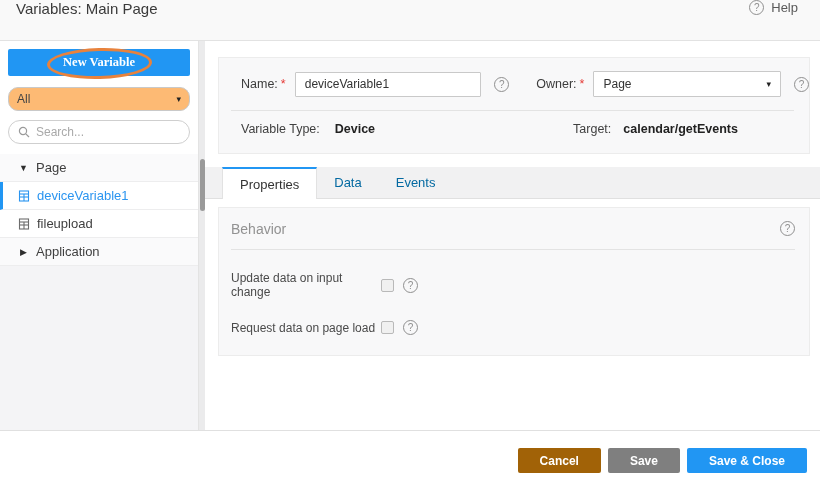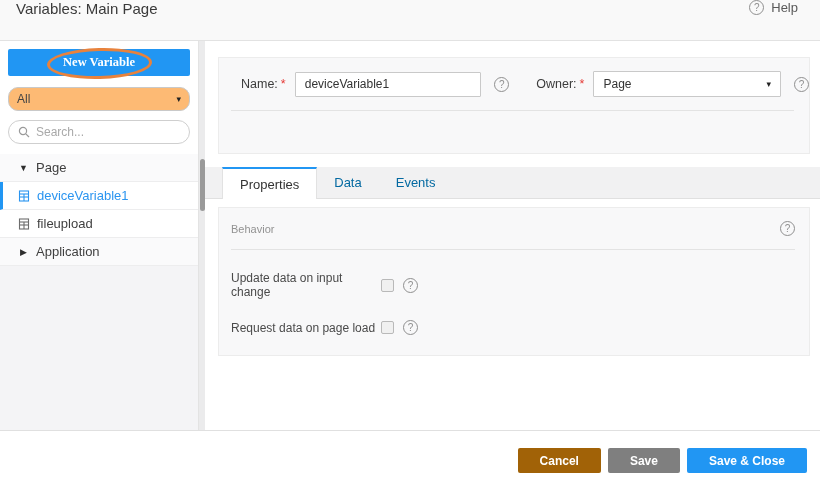--- a/index.html
+++ b/index.html
@@ -114,21 +114,21 @@
   }
 
   
   .behavior-panel {
     margin:8px 10px 0 13px; background:#f8f8f9; border:1px solid #ececec; padding-bottom:20px;
   }
   .bp-head {
     height:41px; display:flex; align-items:center; justify-content:space-between;
     padding:0 14px 0 12px;
   }
-  .bp-title { font-size:11px; color:#929292; }
+  .bp-title { font-size:14px; color:#929292; }
   .bp-sep { border-top:1px solid #e3e3e3; margin:0 14px 0 12px; }
   .opt-row { display:flex; align-items:center; padding-left:12px; margin-top:21px; }
   .opt-label { width:150px; font-size:12px; color:#4a4a4a; }
   .checkbox {
     width:13px; height:13px; background:#f0f0f0; border:1px solid #b9b9b9; border-radius:2px;
     margin-right:9px; flex:0 0 auto; cursor:pointer;
   }
 
   
   .footer {
@@ -225,20 +225,26 @@
         <span class="q-circle ip-help">?</span>
         <span class="owner-label">Owner:</span>
         <span class="req">*</span>
         <div class="owner-select">
           <span>Page</span>
           <span class="dd-arrow">▾</span>
         </div>
         <span class="q-circle ip-help">?</span>
       </div>
       <div class="ip-sep"></div>
+      <div class="ip-row2">
+        <span>Variable Type:</span>
+        <span class="ip-val vt-val">Device</span>
+        <span class="tg-label">Target:</span>
+        <span class="ip-val tg-val">calendar/getEvents</span>
+      </div>
     </div>
 
     <div class="tab-bar">
       <div class="tab active">Properties</div>
       <div class="tab">Data</div>
       <div class="tab">Events</div>
     </div>
 
     <div class="behavior-panel">
       <div class="bp-head">

